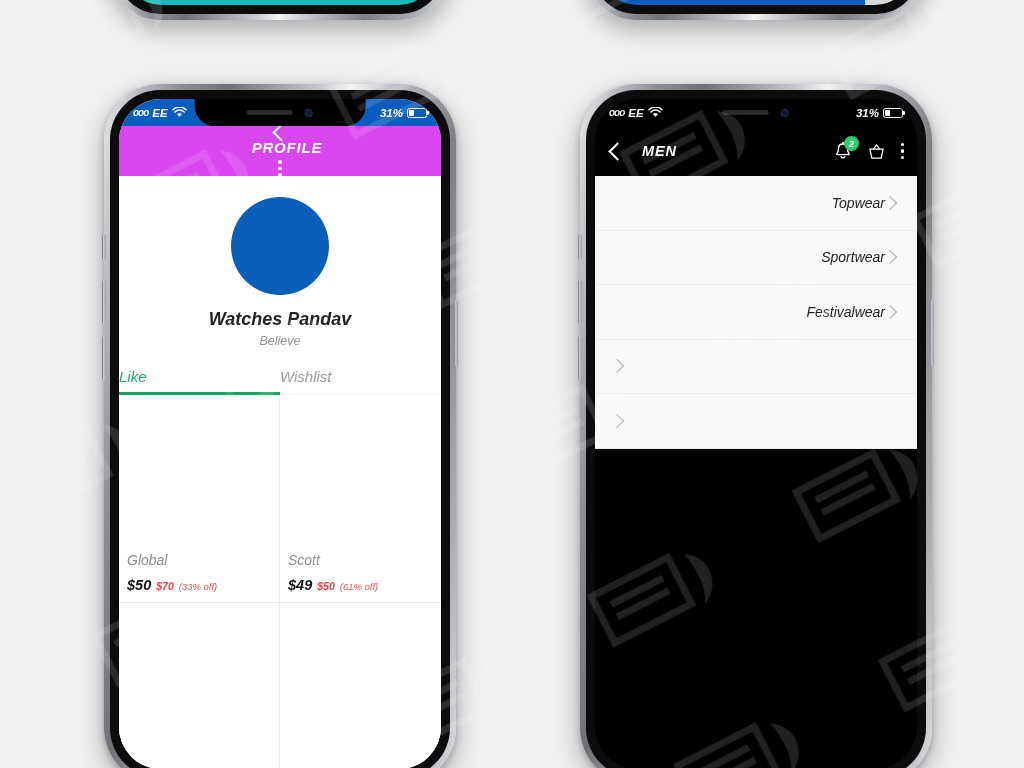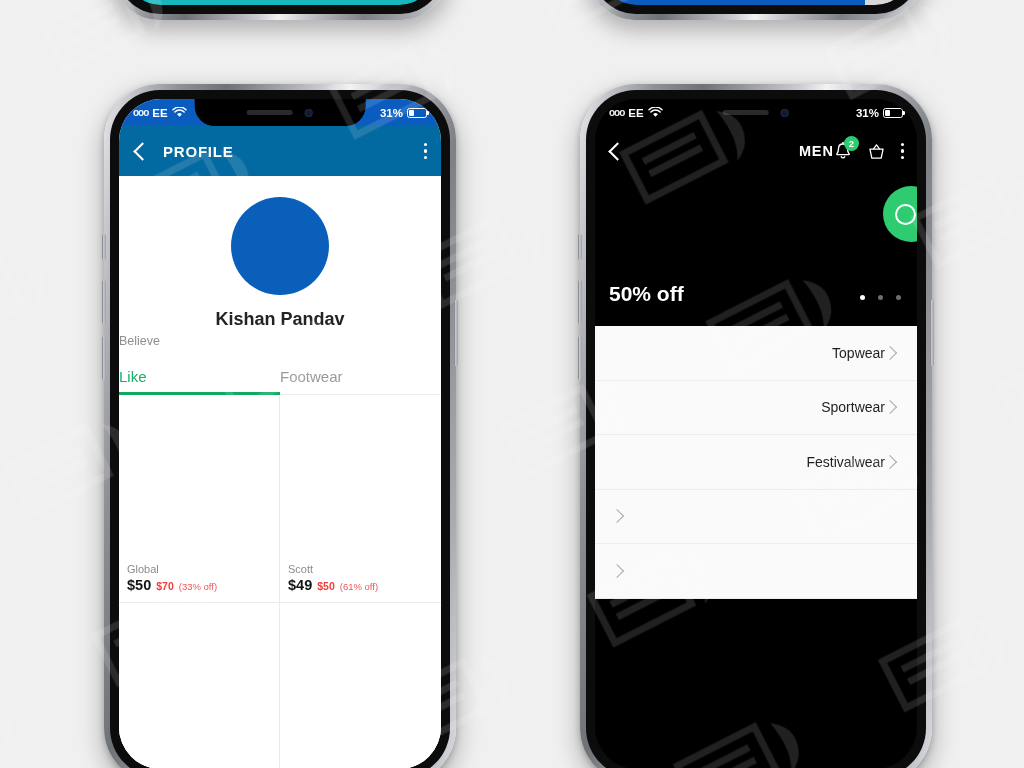--- a/index.html
+++ b/index.html
@@ -161,21 +161,21 @@
     margin: 21px auto 0;
   }
   .pname {
     text-align: center;
     font-size: 18px;
     color: #232323;
     margin-top: 14px;
     font-weight: bold;
   }
   .ptag {
-    text-align: left;
+    text-align: center;
     font-size: 12.5px;
     color: #8e8e8e;
     margin-top: 4px;
   }
   .tabs {
     display: flex;
     margin-top: 14px;
     border-bottom: 1px solid #eee;
   }
   .tab {
@@ -206,21 +206,21 @@
     border-bottom: 1px solid #eaeaea;
     position: relative;
     box-sizing: border-box;
   }
   .card:nth-child(2n) { border-right: none; }
   .card-meta {
     position: absolute;
     left: 8px; bottom: 9px;
     right: 6px;
   }
-  .c-name { font-size: 11px; color: #8c8c8c; margin-bottom: 2px; }
+  .c-name { font-size: 14px; color: #8c8c8c; margin-bottom: 9px; }
   .c-price-row { display: flex; align-items: baseline; gap: 5px; }
   .c-price { font-size: 14.5px; font-weight: bold; color: #141414; }
   .c-old { font-size: 10.5px; font-weight: bold; color: #f23d3d; }
   .c-off { font-size: 9.5px; color: #f05555; }
 
   
   .dark-screen { background: #000; height: 100%; }
   .appbar-dark {
     height: 50px;
     display: flex;
@@ -229,21 +229,20 @@
     box-sizing: border-box;
     color: #fff;
     background: #000;
   }
   .appbar-dark .title {
     font-size: 14.5px;
     font-weight: bold;
     letter-spacing: 0.9px;
     margin-left: 18px;
     flex: 1;
-    text-align: right;
   }
   .ab-icons { display: flex; align-items: center; gap: 15px; }
   .bell-wrap { position: relative; width: 18px; height: 20px; }
   .badge {
     position: absolute;
     top: -5px; right: -7px;
     min-width: 15px; height: 15px;
     border-radius: 50%;
     background: #2ecb71;
     color: #fff;
@@ -356,21 +355,21 @@
     position: absolute;
     inset: 0;
     pointer-events: none;
     z-index: 90;
     opacity: 0.13;
   }
 </style>
 </head>
 <body style="background: rgb(240, 240, 240);">
 
-<div id="stage" style="background: rgb(240, 240, 240);">
+<div id="stage" style="background: rgb(240, 240, 240); font-style: italic;">
 
   <div class="phone-top" style="left:110px; top:-86px; width:340px; height:106px;">
     <div class="phone-top-inner">
       <div class="phone-top-screen">
         <div id="tl-screen" style="flex:1;background:#17b8bd;"></div>
       </div>
     </div>
   </div>
 
   <div class="phone-top" style="left:586px; top:-86px; width:340px; height:106px;">
@@ -407,41 +406,41 @@
             </svg>
           </div>
           <div class="sb-right">
             <span>31%</span>
             <span class="battery">
                 <i style="width: 31%;"></i>
               </span>
           </div>
         </div>
 
-        <div class="appbar-blue" style="background: #0369a1;">
+        <div class="appbar-blue" style="background: #d946ef; flex-direction: column;">
           <div class="chevron-back"></div>
           <div class="title">PROFILE</div>
           <div class="kebab">
             <span></span>
               <span></span>
               <span></span>
           </div>
         </div>
 
         <div class="profile-body">
           <div class="avatar" style="background: rgb(10, 95, 186);"></div>
-          <div class="pname">Kishan Pandav</div>
+          <div class="pname">Watches Pandav</div>
           <div class="ptag">Believe</div>
 
           <div class="tabs">
             <div class="tab active">
               <span>Like</span>
             </div>
             <div class="tab">
-              <span>Footwear</span>
+              <span>Wishlist</span>
             </div>
           </div>
 
           <div class="grid">
             <div class="card">
               <div class="card-meta">
                 <div class="c-name">Global</div>
                 <div class="c-price-row">
                   <span class="c-price">$50</span>
                   <span class="c-old">$70</span>
@@ -518,31 +517,20 @@
                 <path d="M7.4 8.2 11 3.3l3.6 4.9" fill="none" stroke="#fff" stroke-width="1.5" stroke-linejoin="round"></path>
               </svg>
               <div class="kebab">
                 <span></span>
                   <span></span>
                   <span></span>
               </div>
             </div>
           </div>
 
-          <div class="banner">
-            <div class="banner-circle" style="background: rgb(46, 203, 113);">
-                <i></i>
-              </div>
-            <div class="banner-text">50% off</div>
-            <div class="dots">
-              <span class="on"></span>
-              <span></span>
-              <span></span>
-            </div>
-          </div>
 
           <div class="catlist">
             <div class="catrow">
               <span class="lbl">Topwear</span>
               <span class="chev-r"></span>
             </div>
             <div class="catrow">
               <span class="lbl">Sportwear</span>
               <span class="chev-r"></span>
             </div>

